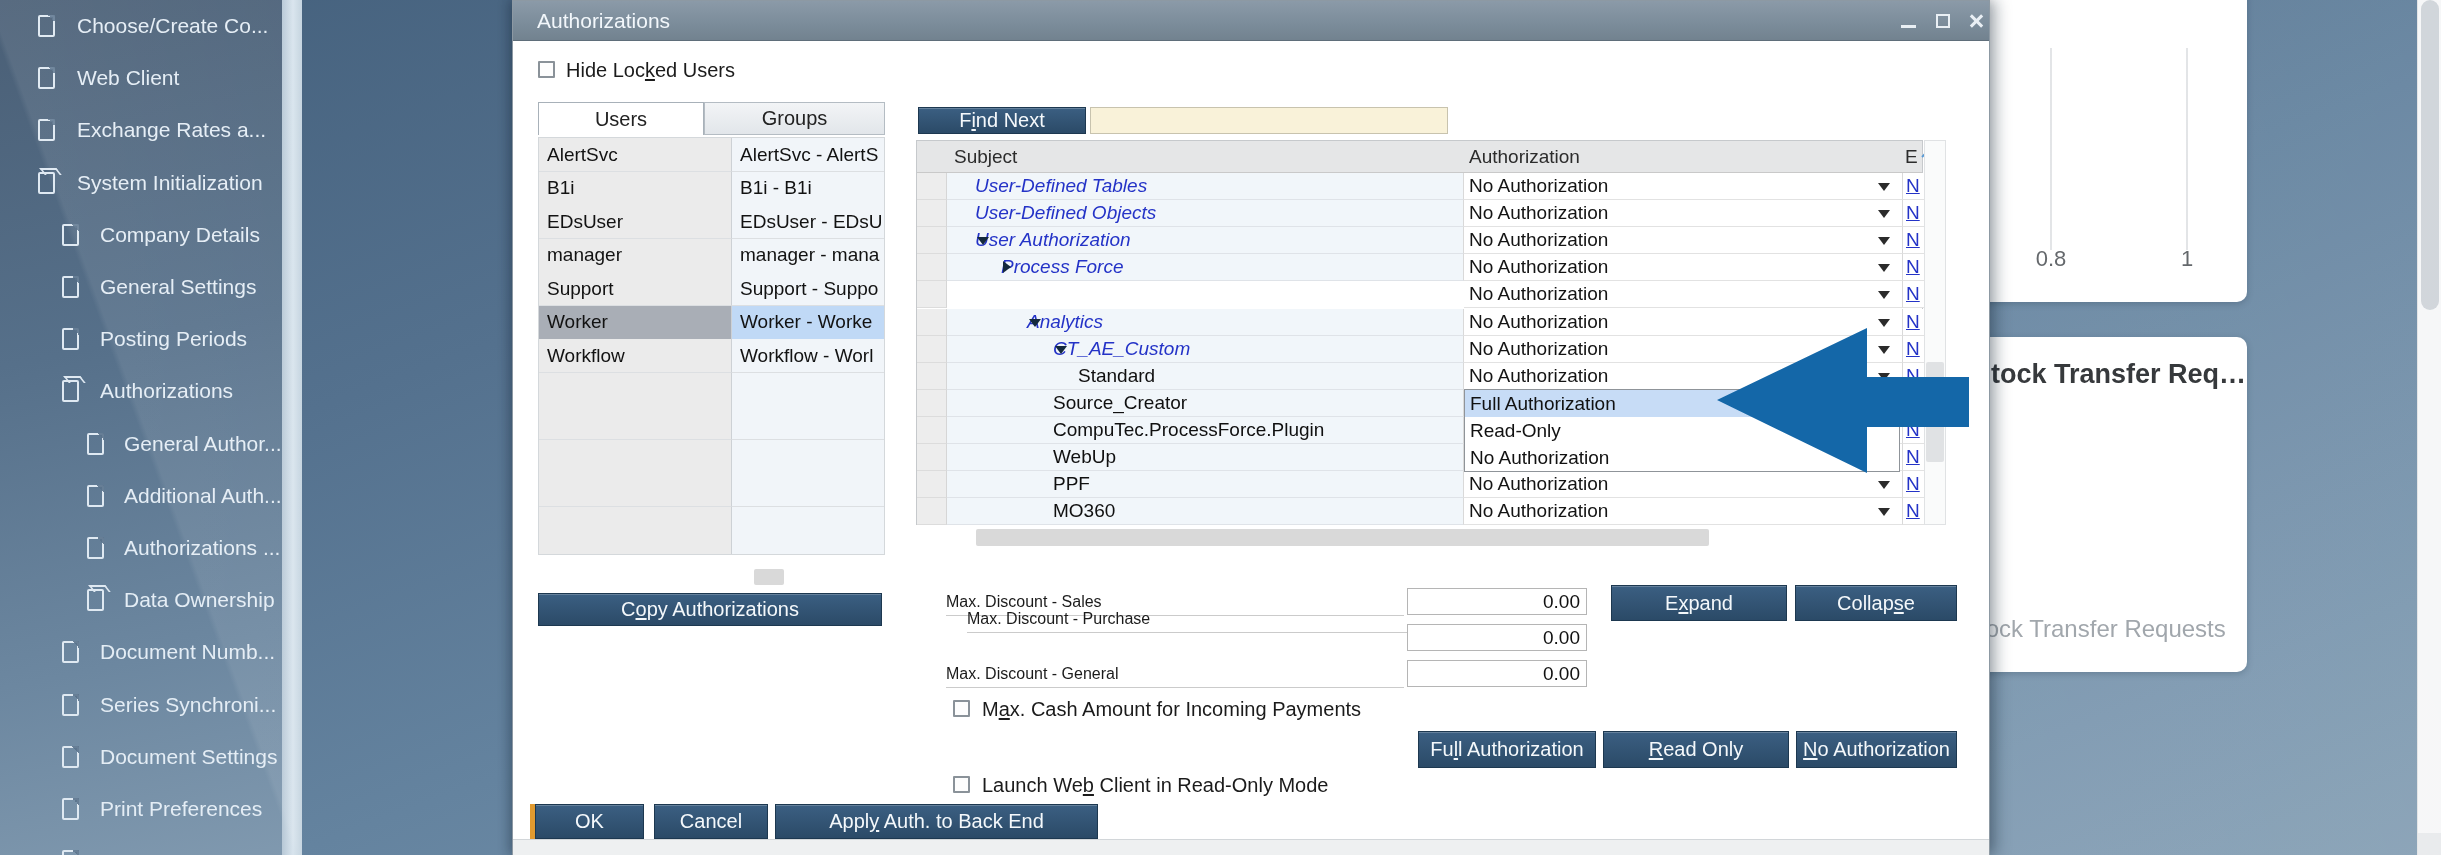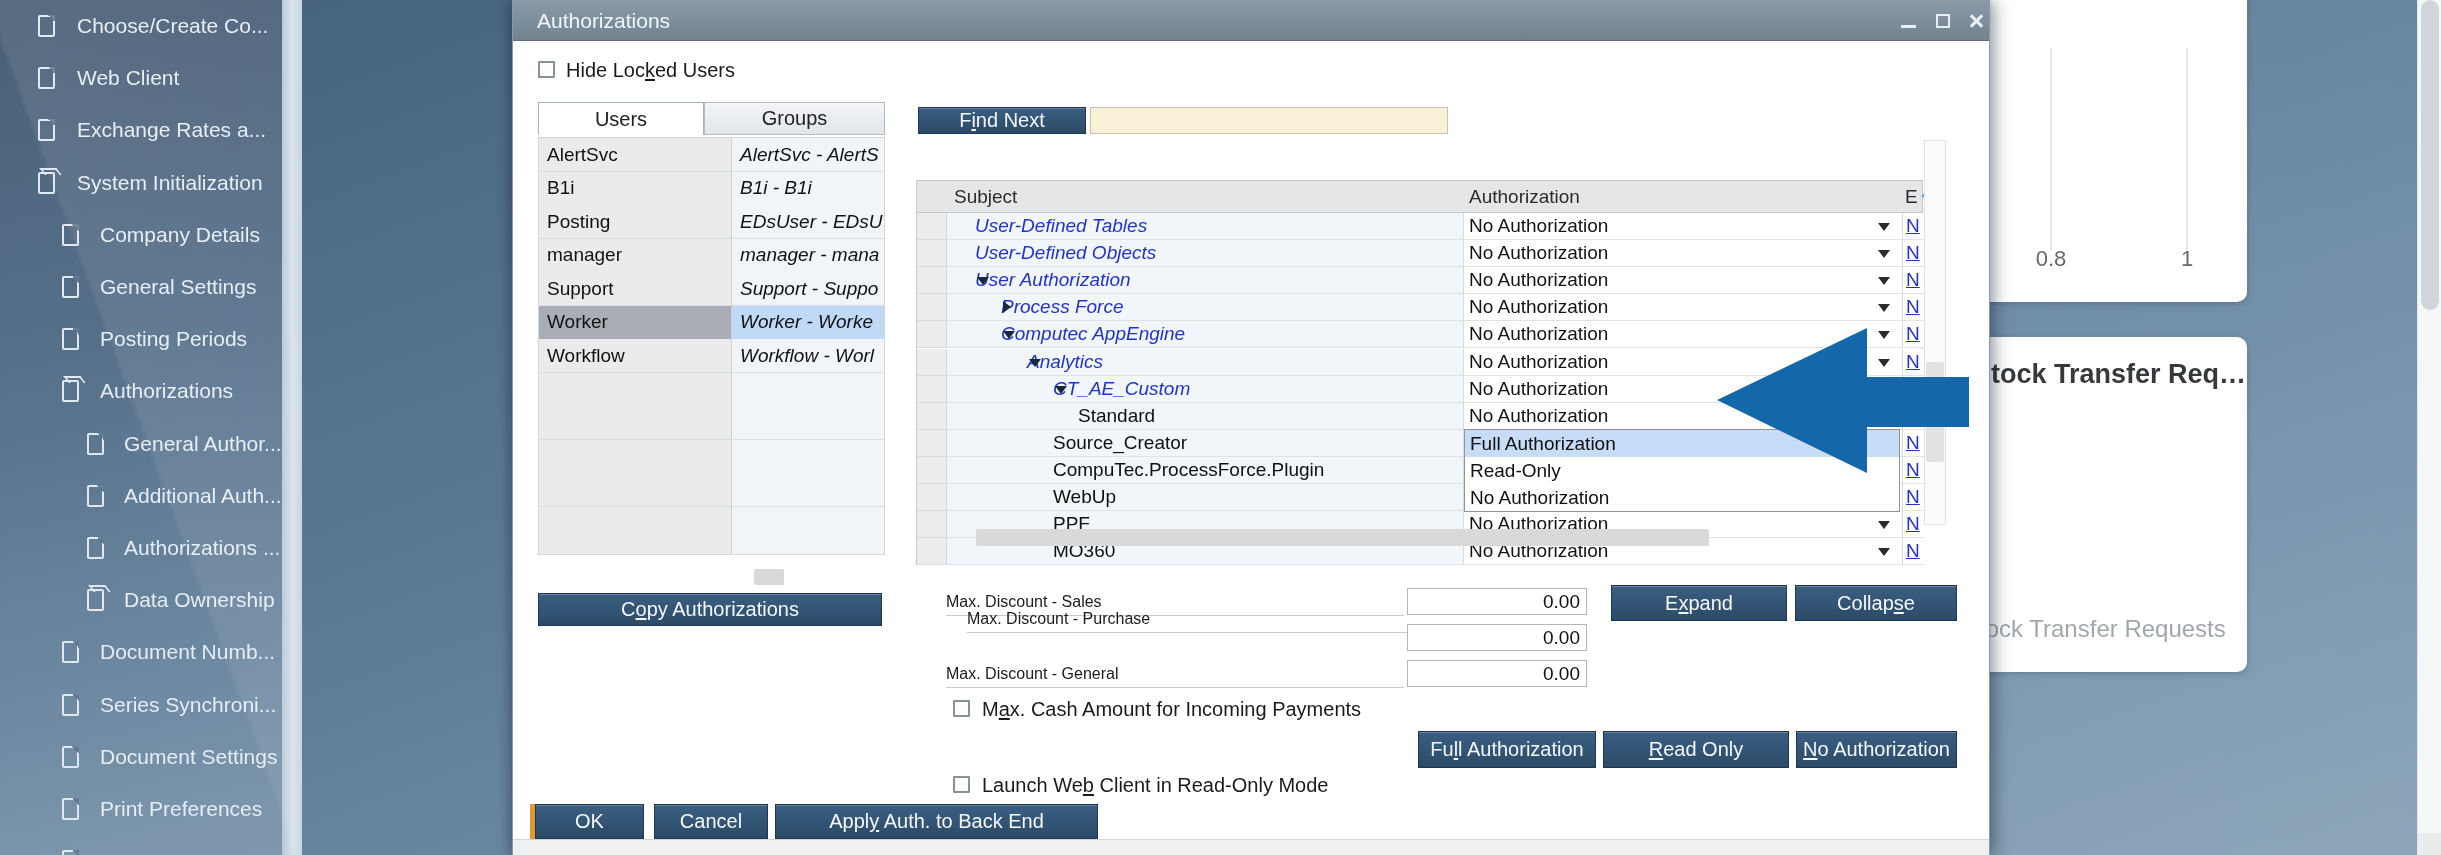--- a/index.html
+++ b/index.html
@@ -61,32 +61,32 @@
        font-size:20px;color:#222;cursor:default;}
   .tab-active{background:#fff;border:1px solid #a8b1b9;border-bottom:none;z-index:2;}
   .tab-inactive{background:linear-gradient(#f2f4f6,#e2e6ea);border:1px solid #b4bcc3;}
 
   .users-table{position:absolute;left:25px;top:136px;width:347px;height:418px;overflow:hidden;
        border:1px solid #d4d8db;background:#fff;}
   .u-row{position:absolute;left:0;width:100%;height:34px;}
   .u-cell{position:absolute;top:0;height:34px;font-size:19px;color:#121212;display:flex;align-items:center;
        padding-left:8px;border-bottom:1px solid #dcdfe2;overflow:hidden;white-space:nowrap;}
   .u-c1{left:0;width:193px;background:#ebebeb;border-right:1px solid #cdd1d5;}
-  .u-c2{left:193px;width:152px;background:#f1f5f9;font-style:italic;}
+  .u-c2{left:193px;width:152px;background:#f1f5f9;}
   .u-row.sel .u-c1{background:#a9aeb6;}
   .u-row.sel .u-c2{background:#c0d9f6;}
   .hthumb{position:absolute;background:#d9d9d9;border-radius:2px;}
 
   .btn{display:flex;align-items:center;justify-content:center;white-space:nowrap;
     background:linear-gradient(#3b5f82,#2b4a67);border:1px solid #1d3850;color:#f4f8fb;font-size:20px;
     box-shadow:inset 0 1px 0 rgba(255,255,255,.22);cursor:default;}
 
   .search-box{position:absolute;background:#f9f2d9;border:1px solid #c8c3ae;}
 
-  .tree{position:absolute;left:403px;top:139px;width:1007px;height:385px;border:1px solid #c6c9cc;background:#fff;margin-top:40px;}
+  .tree{position:absolute;left:403px;top:139px;width:1007px;height:385px;border:1px solid #c6c9cc;background:#fff;}
   .t-head{position:absolute;left:0;top:0;width:100%;height:32px;background:#e5e6e7;border-bottom:1px solid #c9c9c9;
     font-size:19px;color:#2c2c2c;}
   .t-head .hcell{position:absolute;top:0;height:32px;display:flex;align-items:center;}
   .t-row{position:absolute;left:0;width:100%;height:27px;}
   .t-sel{position:absolute;left:0;top:0;width:30px;height:27px;background:#ededed;border-right:1px solid #d6d6d6;border-bottom:1px solid #dcdcdc;}
   .t-subj{position:absolute;left:30px;top:0;width:517px;height:27px;background:#f1f6fa;border-bottom:1px solid #dfe3e8;border-right:1px solid #d9d9d9;
     font-size:19px;display:flex;align-items:center;white-space:nowrap;overflow:hidden;}
   .t-auth{position:absolute;left:547px;top:0;width:438px;height:27px;background:#fff;border-bottom:1px solid #e2e2e2;
     font-size:19px;color:#141414;display:flex;align-items:center;padding-left:5px;white-space:nowrap;}
   .t-e{position:absolute;left:985px;top:0;width:22px;height:27px;background:#fff;border-bottom:1px solid #e2e2e2;border-left:1px solid #d9d9d9;
@@ -237,21 +237,21 @@
     <div class="users-table" id="users-table">
         <div class="u-row" style="top: 0px;">
           <div class="u-cell u-c1">AlertSvc</div>
           <div class="u-cell u-c2">AlertSvc - AlertS</div>
         </div>
         <div class="u-row" style="top: 33.5px;">
           <div class="u-cell u-c1">B1i</div>
           <div class="u-cell u-c2">B1i - B1i</div>
         </div>
         <div class="u-row" style="top: 67px;">
-          <div class="u-cell u-c1">Posting</div>
+          <div class="u-cell u-c1">EDsUser</div>
           <div class="u-cell u-c2">EDsUser - EDsU</div>
         </div>
         <div class="u-row" style="top: 100.5px;">
           <div class="u-cell u-c1">manager</div>
           <div class="u-cell u-c2">manager - mana</div>
         </div>
         <div class="u-row" style="top: 134px;">
           <div class="u-cell u-c1">Support</div>
           <div class="u-cell u-c2">Support - Suppo</div>
         </div>
@@ -360,24 +360,20 @@
             <div class="t-auth">
               <span>No Authorization</span>
               <span class="dd-caret"></span>
             </div>
             <div class="t-e">
               <span class="n-link">N</span>
             </div>
           </div>
           <div class="t-row" style="top: 140.4px;">
             <div class="t-sel"></div>
-            <div class="t-subj">
-              <span class="caret-down" style="left: 56px;"></span>
-              <span class="t-link" style="margin-left: 54px;">Computec AppEngine</span>
-            </div>
             <div class="t-auth">
               <span>No Authorization</span>
               <span class="dd-caret"></span>
             </div>
             <div class="t-e">
               <span class="n-link">N</span>
             </div>
           </div>
           <div class="t-row" style="top: 167.5px;">
             <div class="t-sel"></div>

